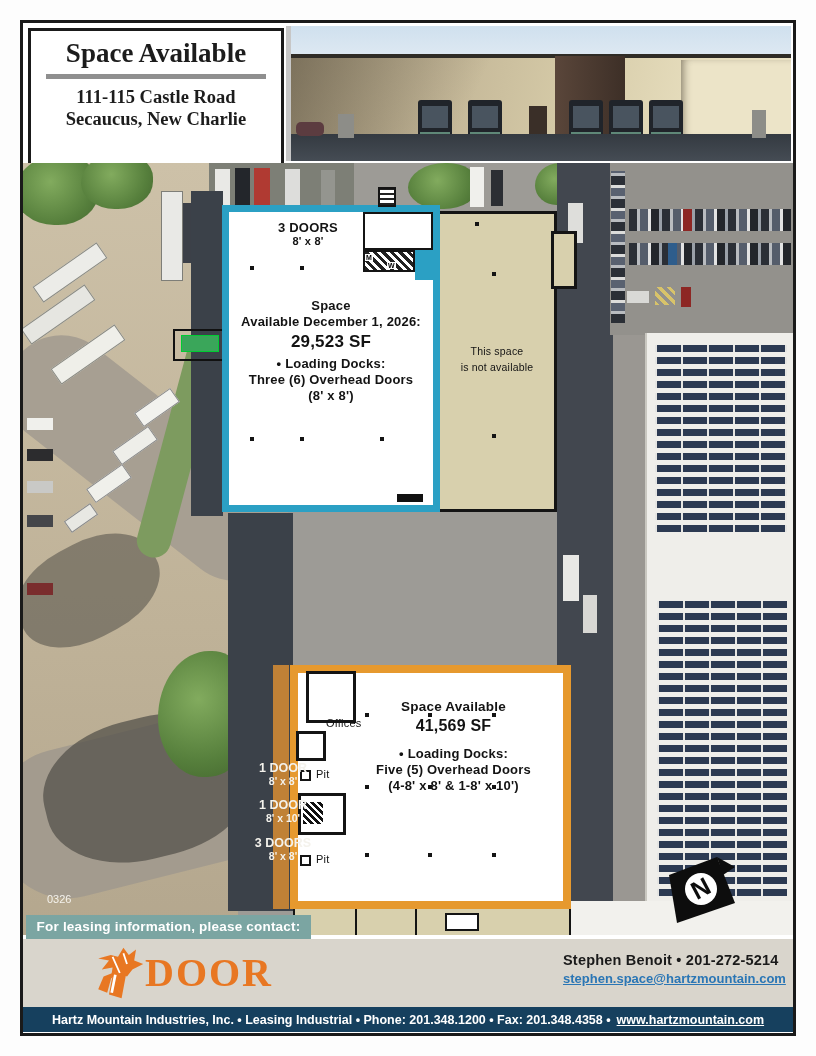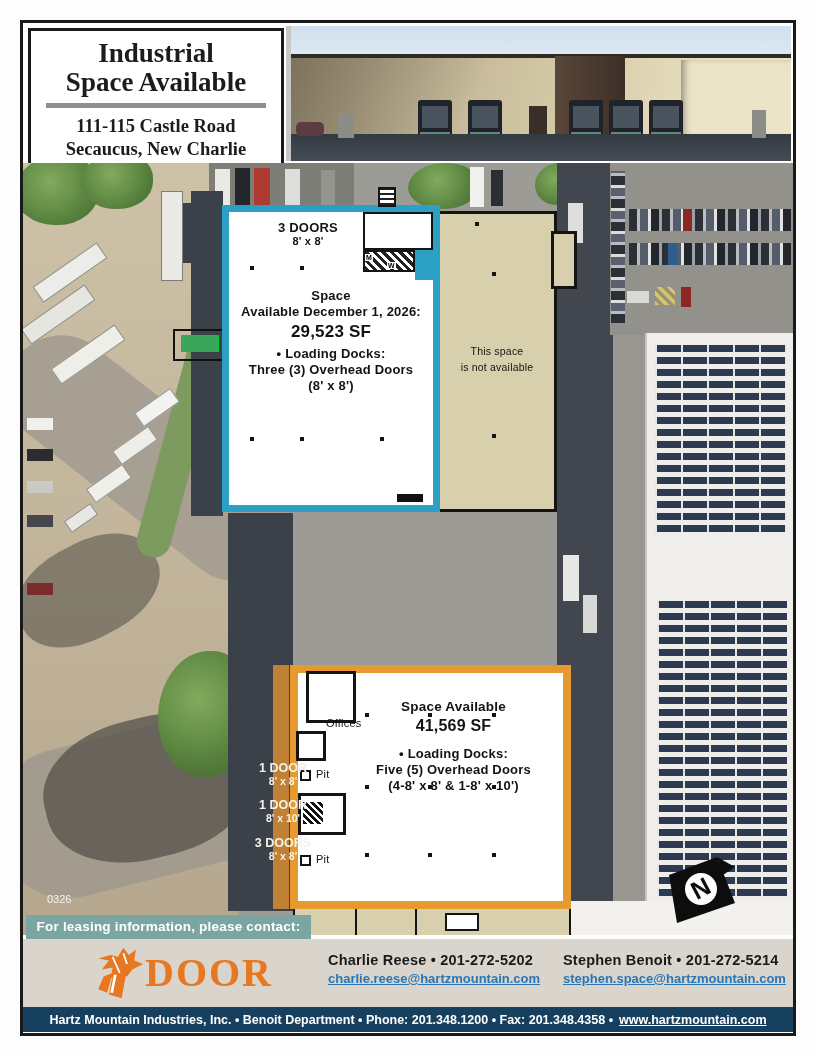--- a/index.html
+++ b/index.html
@@ -51,21 +51,20 @@
   .footer .lk{text-decoration:underline;}
 </style>
 </head>
 <body>
 
 <div class="page">
  <div class="frame">
 
   <div class="title-box">
     <div style="margin-top:8px;">
-      <div class="title-line">Industrial</div>
       <div class="title-line">Space Available</div>
     </div>
     <div class="title-rule"></div>
     <div class="addr-line">111-115 Castle Road</div>
     <div class="addr-line">Secaucus, New Charlie</div>
   </div>
 
   <div class="photo">
     <div class="abs" style="left:0;top:0;width:5px;height:135px;background:#c7c7c7;"></div>
     <div class="abs" style="left:5px;top:28px;width:500px;height:5px;background:#2f2c26;"></div>
@@ -165,26 +164,26 @@
     <div class="abs" style="left:199px;top:42px;width:218px;height:307px;border:7px solid #2ba0c4;background:#fff;box-sizing:border-box;">
       <div class="plan-text" style="left:14px;top:8px;width:130px;font-size:13px;">
         <div>3 DOORS</div>
         <div style="font-size:11px;">8' x 8'</div>
       </div>
       <div class="room" style="left:134px;top:0;width:70px;height:38px;"></div>
       <div class="abs" style="left:134px;top:38px;width:52px;height:22px;border:2px solid #141414;background:repeating-linear-gradient(45deg,#222 0 3px,#fff 3px 6px);box-sizing:border-box;"></div>
       <div class="abs" style="left:186px;top:38px;width:18px;height:30px;background:#2ba0c4;"></div>
       <span class="abs" style="left:136px;top:42px;font-size:7px;font-weight:bold;background:#fff;padding:0 1px;">M</span>
       <span class="abs" style="left:158px;top:50px;font-size:7px;font-weight:bold;background:#fff;padding:0 1px;">W</span>
-      <div class="plan-text" style="left:0;right:0;top:76px;font-size:13px;line-height:1.25;">
+      <div class="plan-text" style="left:0;right:0;top:86px;font-size:13px;line-height:1.25;">
         <div>Space</div>
         <div>Available December 1, 2026:</div>
         <div style="font-size:17px;">29,523 SF</div>
         <div style="margin-top:4px;">• Loading Docks:</div>
-        <div>Three (3) Overhead Doors</div>
+        <div>Three (6) Overhead Doors</div>
         <div>(8' x 8')</div>
       </div>
       <div class="dot" style="left:21px;top:54px;"></div>
           <div class="dot" style="left:71px;top:54px;"></div>
       <div class="dot" style="left:21px;top:225px;"></div>
           <div class="dot" style="left:71px;top:225px;"></div>
           <div class="dot" style="left:151px;top:225px;"></div>
       <div class="abs" style="left:168px;top:282px;width:26px;height:8px;background:#111;"></div>
     </div>
     <div class="abs" style="left:355px;top:24px;width:18px;height:20px;border:2px solid #141414;background:repeating-linear-gradient(0deg,#222 0 2px,#fff 2px 5px);box-sizing:border-box;"></div>
@@ -254,29 +253,25 @@
         <g fill="#e87722">
           <polygon points="30,12 36,2 42,10 50,4 48,16 58,20 46,26 40,34 30,30 22,36 24,24 12,26 20,16 8,14 22,10"></polygon>
           <polygon points="26,22 40,26 34,58 20,54"></polygon>
           <polygon points="14,34 24,30 18,52 8,48"></polygon>
         </g>
         <path d="M24 12 L32 30 M36 8 L40 20" stroke="#fff" stroke-width="2" fill="none"></path>
         <path d="M27 32 L23 52" stroke="#fff" stroke-width="3" fill="none"></path>
       </svg>
       <div class="logo-text">DOOR</div>
     </div>
-    <div class="contact" style="left:305px;width:238px;">
-      <div class="np">Charlie Reese • 201-272-5202</div>
-      <a class="em" href="#">charlie.reese@hartzmountain.com</a>
-    </div>
     <div class="contact" style="left:540px;width:230px;">
       <div class="np">Stephen Benoit • 201-272-5214</div>
       <a class="em" href="#">stephen.space@hartzmountain.com</a>
     </div>
   </div>
 
   <div class="footer">
-    <span>Hartz Mountain Industries, Inc. • Benoit Department • Phone: 201.348.1200 • Fax: 201.348.4358 •</span>
+    <span>Hartz Mountain Industries, Inc. • Leasing Industrial • Phone: 201.348.1200 • Fax: 201.348.4358 •</span>
     <a class="lk" href="#">www.hartzmountain.com</a>
   </div>
 
  </div>
 </div>
 
 </body></html>

